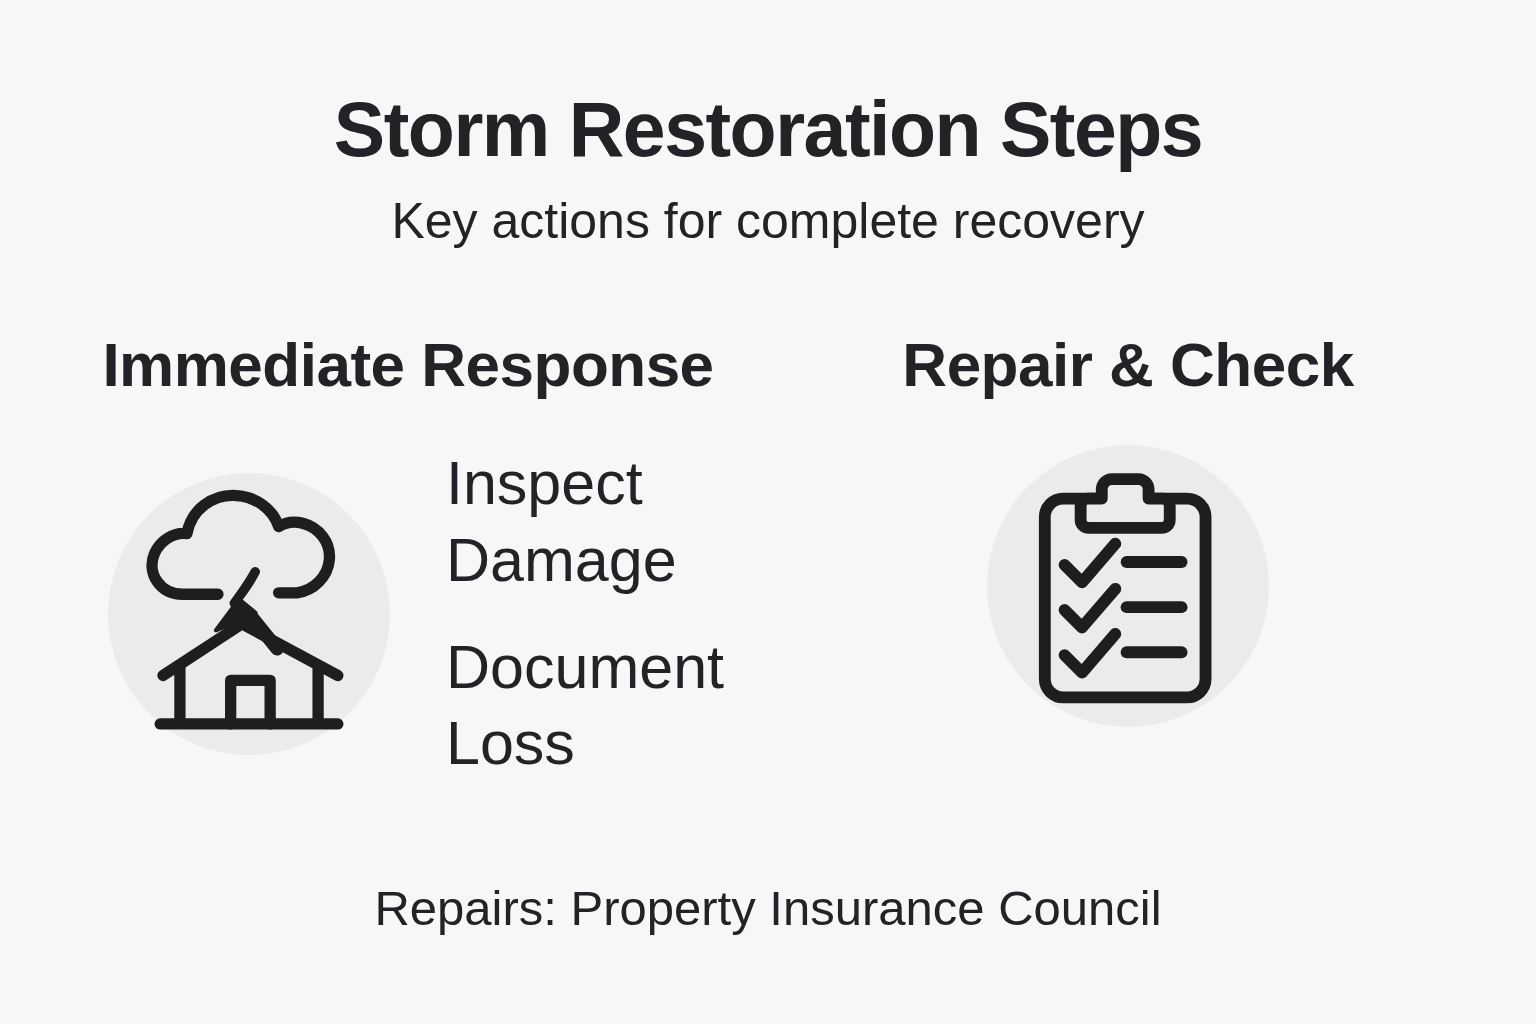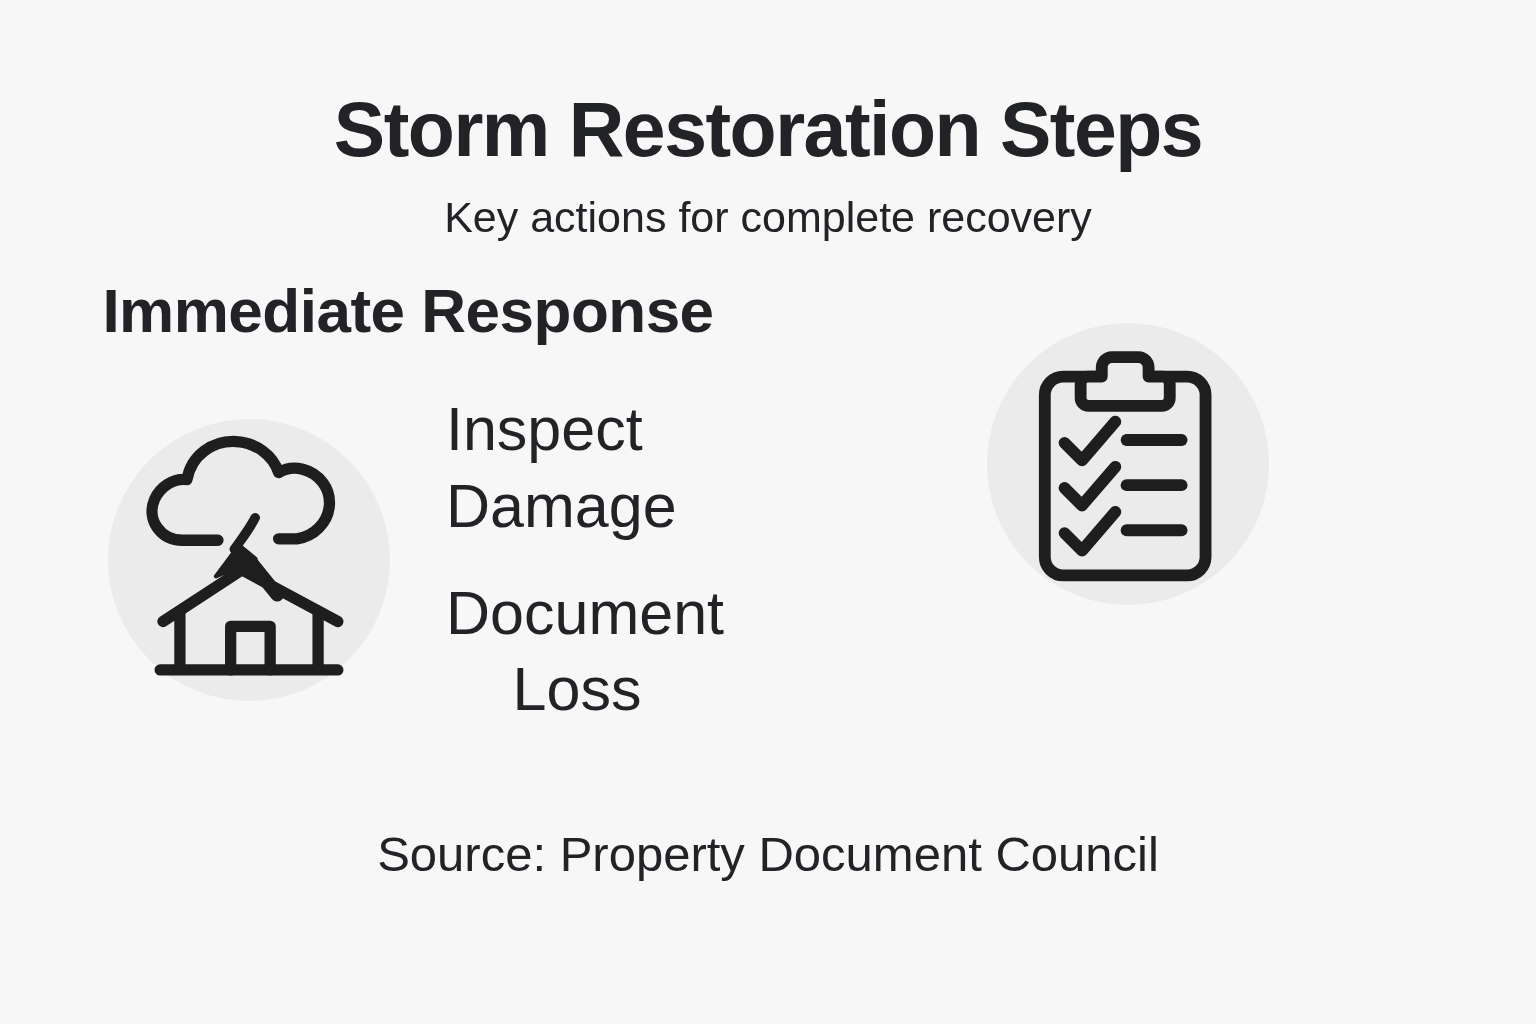--- a/index.html
+++ b/index.html
@@ -20,26 +20,26 @@
   .page{width:1536px;height:1024px;position:relative;}
 
   .header{padding-top:88px;text-align:center;}
   .title{
     margin:0;
     font-size:77px;font-weight:700;line-height:1.08;
     letter-spacing:-1.5px;color:var(--text);
   }
   .subtitle{
     margin:22px 0 0 0;
-    font-size:43px;font-weight:400;line-height:1.15;
+    font-size:50px;font-weight:400;line-height:1.15;
     color:var(--text);
   }
 
   .columns{
-    margin-top:34px;
+    margin-top:80px;
     display:flex;justify-content:center;gap:60px;
   }
   .col{width:660px;}
   .col-header{
     margin:0;text-align:center;
     font-size:62px;font-weight:700;line-height:1.1;
     letter-spacing:-0.5px;color:var(--text);
   }
   .col-body{
     margin-top:46px;
@@ -54,21 +54,21 @@
   .icon-circle svg{width:282px;height:282px;display:block;}
 
   .items{
     list-style:none;margin:0;padding:0;
     width:262px;
   }
   .items li{
     font-size:61px;font-weight:400;line-height:1.26;
     color:var(--text);
   }
-  .items li + li{margin-top:30px;text-align:center;}
+  .items li + li{margin-top:30px;}
 
   .footer{
     margin-top:98px;text-align:center;
   }
   .source{
     margin:0;
     font-size:49px;font-weight:400;line-height:1.15;
     color:var(--text);
   }
 </style>
@@ -109,20 +109,21 @@
           </svg>
         </div>
         <ul class="items">
           <li>Inspect Damage</li>
           <li>Document Loss</li>
         </ul>
       </div>
     </section>
 
     <section class="col">
+      <h2 class="col-header">Repair &amp; Check</h2>
       <div class="col-body">
         <div class="icon-circle">
           <svg viewBox="0 0 100 100" aria-hidden="true">
             <g stroke="#1e1e1e" stroke-width="4.2" stroke-linecap="round" stroke-linejoin="round">
 
               <rect x="20.5" y="19" width="57" height="70.5" rx="6.5" fill="none"></rect>
 
               <path d="M33.2,26.6 v-5 a2.6,2.6 0 0 1 2.6,-2.6 h4.9 v-3.3 a3.6,3.6 0 0 1 3.6,-3.6 h9.4 a3.6,3.6 0 0 1 3.6,3.6 v3.3 h4.9 a2.6,2.6 0 0 1 2.6,2.6 v5 a2.8,2.8 0 0 1 -2.8,2.8 h-26 a2.8,2.8 0 0 1 -2.8,-2.8 z" fill="#ebebeb"></path>
 
               <path d="M27.5,42.5 l6.2,6.2 L45.5,35" fill="none"></path>
@@ -134,16 +135,16 @@
               <path d="M49.5,73.5 H69" fill="none"></path>
             </g>
           </svg>
         </div>
       </div>
     </section>
 
   </div>
 
   <div class="footer">
-    <p class="source">Source: Property Document Council</p>
+    <p class="source">Repairs: Property Insurance Council</p>
   </div>
 
 </div>
 
 </body></html>

